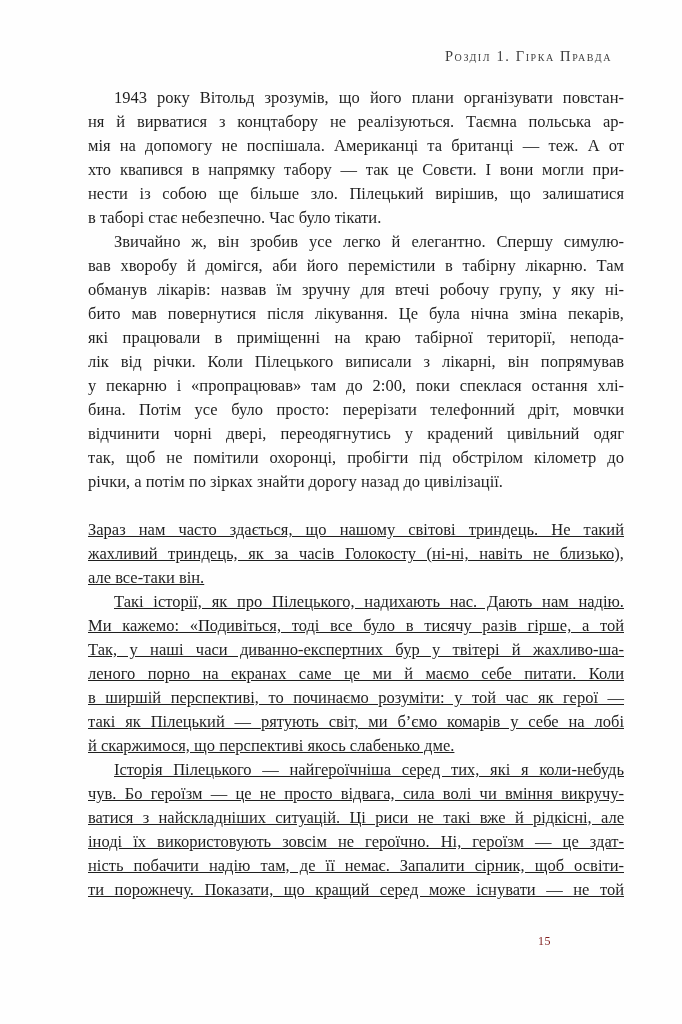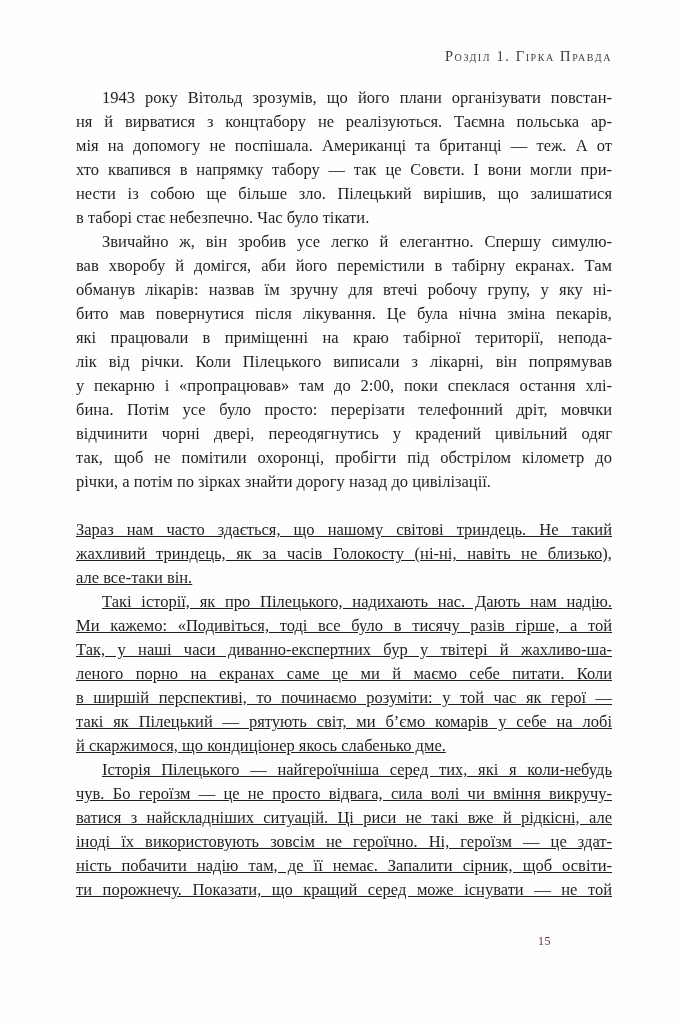--- a/index.html
+++ b/index.html
@@ -23,21 +23,21 @@
     right: 70px;
     font-size: 14.5px;
     font-variant: small-caps;
     letter-spacing: 1.6px;
     color: #3d3d3d;
     white-space: nowrap;
   }
   .text-block {
     position: absolute;
     top: 86px;
-    left: 76px;
+    left: 88px;
     width: 536px;
     font-size: 16.5px;
     line-height: 24px;
   }
   .section + .section {
     margin-top: 24px;
     text-decoration: underline;
   }
   .para {
     margin: 0;
@@ -73,21 +73,21 @@
         <div class="para">
           <div class="line indented">1943 року Вітольд зрозумів, що його плани організувати повстан-</div>
           <div class="line">ня й вирватися з концтабору не реалізуються. Таємна польська ар-</div>
           <div class="line">мія на допомогу не поспішала. Американці та британці — теж. А от</div>
           <div class="line">хто квапився в напрямку табору — так це Совєти. І вони могли при-</div>
           <div class="line">нести із собою ще більше зло. Пілецький вирішив, що залишатися</div>
           <div class="line endpara">в таборі стає небезпечно. Час було тікати.</div>
         </div>
         <div class="para">
           <div class="line indented">Звичайно ж, він зробив усе легко й елегантно. Спершу симулю-</div>
-          <div class="line">вав хворобу й домігся, аби його перемістили в табірну екранах. Там</div>
+          <div class="line">вав хворобу й домігся, аби його перемістили в табірну лікарню. Там</div>
           <div class="line">обманув лікарів: назвав їм зручну для втечі робочу групу, у яку ні-</div>
           <div class="line">бито мав повернутися після лікування. Це була нічна зміна пекарів,</div>
           <div class="line">які працювали в приміщенні на краю табірної території, непода-</div>
           <div class="line">лік від річки. Коли Пілецького виписали з лікарні, він попрямував</div>
           <div class="line">у пекарню і «пропрацював» там до 2:00, поки спеклася остання хлі-</div>
           <div class="line">бина. Потім усе було просто: перерізати телефонний дріт, мовчки</div>
           <div class="line">відчинити чорні двері, переодягнутись у крадений цивільний одяг</div>
           <div class="line">так, щоб не помітили охоронці, пробігти під обстрілом кілометр до</div>
           <div class="line endpara">річки, а потім по зірках знайти дорогу назад до цивілізації.</div>
         </div>
@@ -98,21 +98,21 @@
           <div class="line">жахливий триндець, як за часів Голокосту (ні-ні, навіть не близько),</div>
           <div class="line endpara">але все-таки він.</div>
         </div>
         <div class="para">
           <div class="line indented">Такі історії, як про Пілецького, надихають нас. Дають нам надію.</div>
           <div class="line">Ми кажемо: «Подивіться, тоді все було в тисячу разів гірше, а той</div>
           <div class="line">Так, у наші часи диванно-експертних бур у твітері й жахливо-ша-</div>
           <div class="line">леного порно на екранах саме це ми й маємо себе питати. Коли</div>
           <div class="line">в ширшій перспективі, то починаємо розуміти: у той час як герої —</div>
           <div class="line">такі як Пілецький — рятують світ, ми б’ємо комарів у себе на лобі</div>
-          <div class="line endpara">й скаржимося, що кондиціонер якось слабенько дме.</div>
+          <div class="line endpara">й скаржимося, що перспективі якось слабенько дме.</div>
         </div>
         <div class="para">
           <div class="line indented">Історія Пілецького — найгероїчніша серед тих, які я коли-небудь</div>
           <div class="line">чув. Бо героїзм — це не просто відвага, сила волі чи вміння викручу-</div>
           <div class="line">ватися з найскладніших ситуацій. Ці риси не такі вже й рідкісні, але</div>
           <div class="line">іноді їх використовують зовсім не героїчно. Ні, героїзм — це здат-</div>
           <div class="line">ність побачити надію там, де її немає. Запалити сірник, щоб освіти-</div>
           <div class="line">ти порожнечу. Показати, що кращий серед може існувати — не той</div>
         </div>
       </div>

